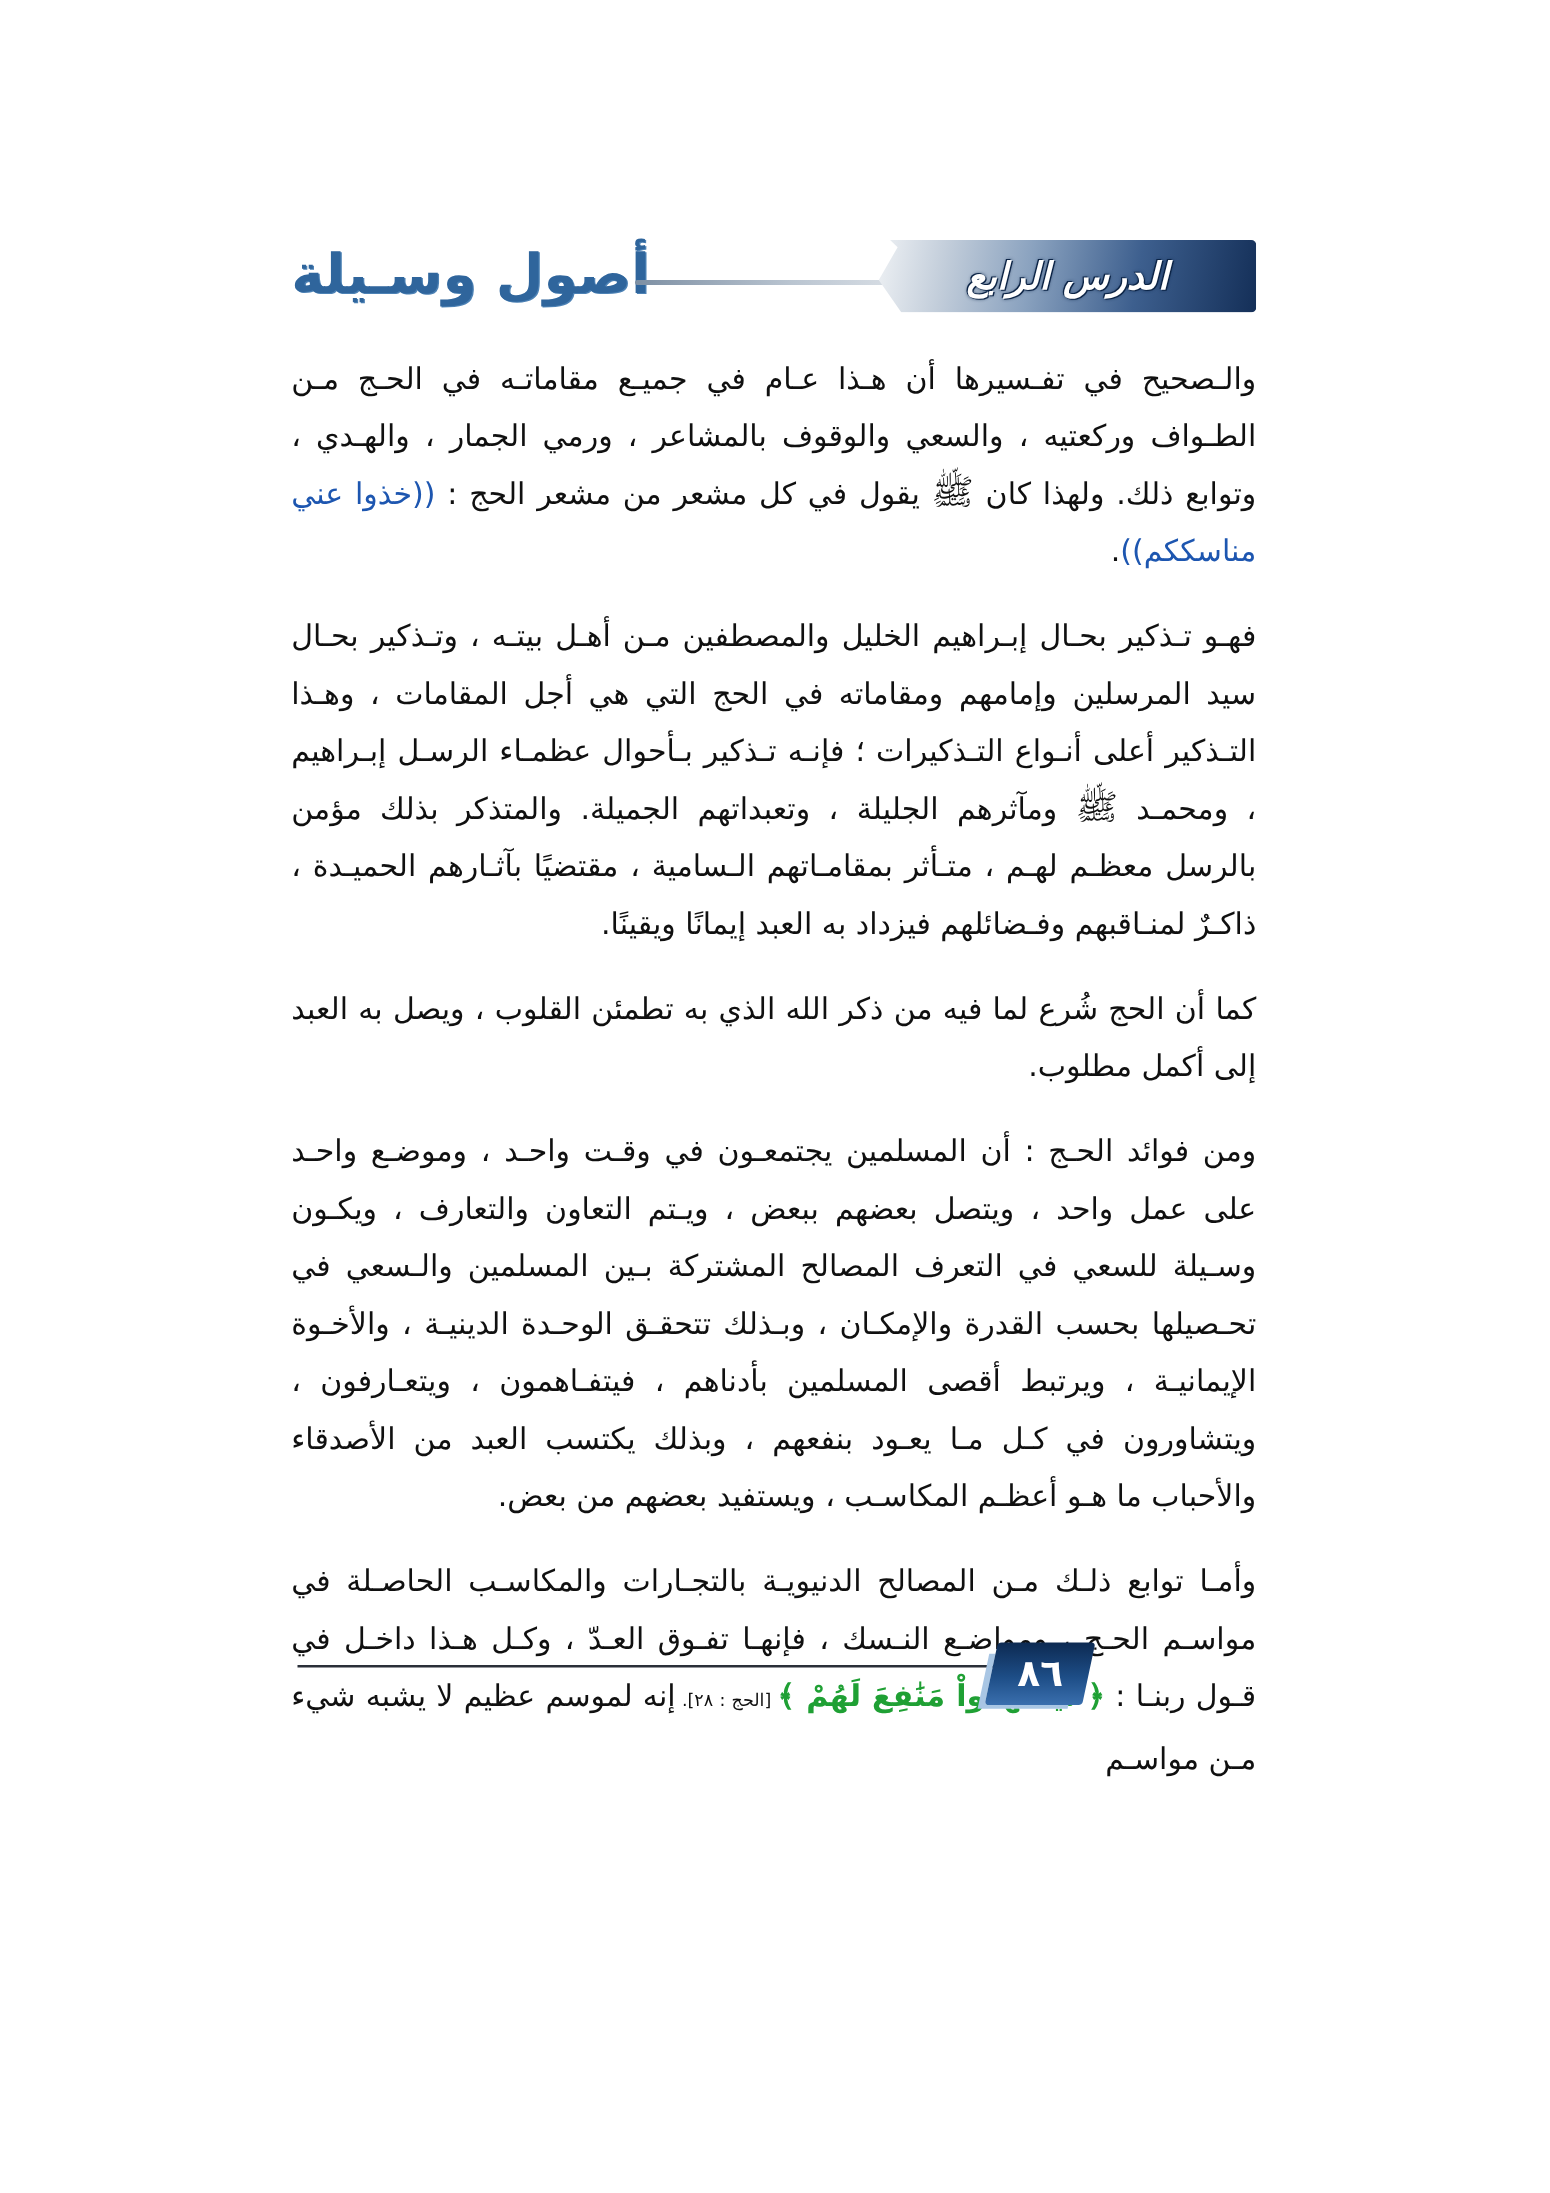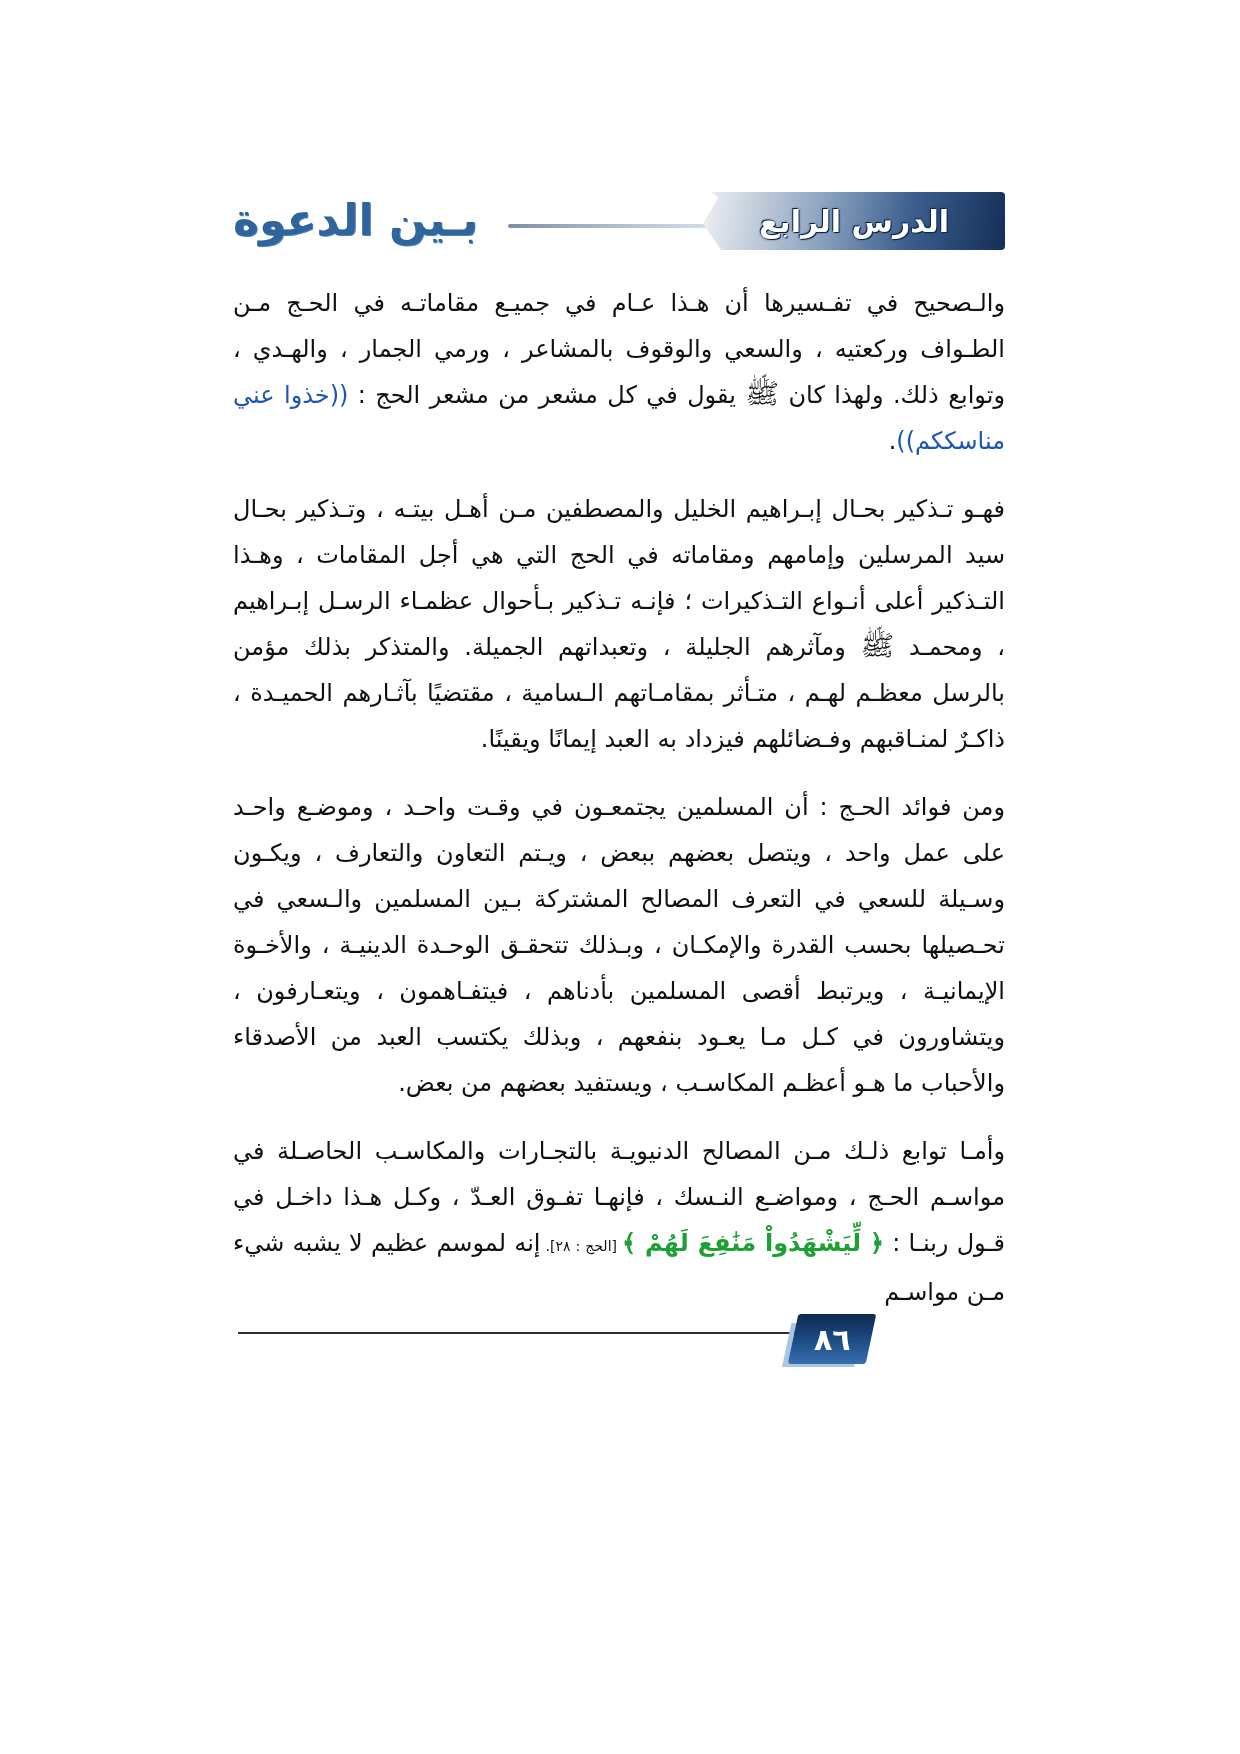--- a/index.html
+++ b/index.html
@@ -55,20 +55,21 @@
     background: linear-gradient(100deg, #eef1f4 0%, #c2cdda 18%, #8aa2bf 40%, #3d5f8e 68%, #142f58 100%);
     clip-path: polygon(0 55%, 5% 10%, 3% 0, 100% 0, 100% 100%, 6% 100%);
     display: flex;
     align-items: center;
     justify-content: center;
     border-radius: 4px;
   }
   .lesson-text {
     font-size: 30px;
     font-weight: bold;
+    font-style: italic;
     color: #ffffff;
     letter-spacing: 1px;
     text-shadow: 1px 1px 0 #0c2446, -1px -1px 0 #0c2446, 0 0 3px #0c2446;
     white-space: nowrap;
   }
 
   
   .content {
     position: absolute;
     top: 280px;
@@ -125,30 +126,31 @@
     font-weight: bold;
     color: #ffffff;
   }
 </style>
 </head>
 <body>
 
 <div class="page">
 
   <div class="header">
-    <div class="book-title">بـين الدعوة</div>
+    <div class="book-title">أصول وسـيلة</div>
     <div class="header-line"></div>
     <div class="lesson-banner">
       <span class="lesson-text">الدرس الرابع</span>
     </div>
   </div>
 
   <div class="content" id="paragraphs">
       <p class="para"><span class="run-normal">والـصحيح في تفـسيرها أن هـذا عـام في جميـع مقاماتـه في الحـج مـن الطـواف وركعتيه ، والسعي والوقوف بالمشاعر ، ورمي الجمار ، والهـدي ، وتوابع ذلك. ولهذا كان </span><span class="run-symbol">ﷺ</span><span class="run-normal"> يقول في كل مشعر من مشعر الحج : </span><span class="run-blue">((خذوا عني مناسككم))</span><span class="run-normal">.</span></p>
       <p class="para"><span class="run-normal">فهـو تـذكير بحـال إبـراهيم الخليل والمصطفين مـن أهـل بيتـه ، وتـذكير بحـال سيد المرسلين وإمامهم ومقاماته في الحج التي هي أجل المقامات ، وهـذا التـذكير أعلى أنـواع التـذكيرات ؛ فإنـه تـذكير بـأحوال عظمـاء الرسـل إبـراهيم ، ومحمـد </span><span class="run-symbol">ﷺ</span><span class="run-normal"> ومآثرهم الجليلة ، وتعبداتهم الجميلة. والمتذكر بذلك مؤمن بالرسل معظـم لهـم ، متـأثر بمقامـاتهم الـسامية ، مقتضيًا بآثـارهم الحميـدة ، ذاكـرٌ لمنـاقبهم وفـضائلهم فيزداد به العبد إيمانًا ويقينًا.</span></p>
+      <p class="para"><span class="run-normal">كما أن الحج شُرع لما فيه من ذكر الله الذي به تطمئن القلوب ، ويصل به العبد إلى أكمل مطلوب.</span></p>
       <p class="para"><span class="run-normal">ومن فوائد الحـج : أن المسلمين يجتمعـون في وقـت واحـد ، وموضـع واحـد على عمل واحد ، ويتصل بعضهم ببعض ، ويـتم التعاون والتعارف ، ويكـون وسـيلة للسعي في التعرف المصالح المشتركة بـين المسلمين والـسعي في تحـصيلها بحسب القدرة والإمكـان ، وبـذلك تتحقـق الوحـدة الدينيـة ، والأخـوة الإيمانيـة ، ويرتبط أقصى المسلمين بأدناهم ، فيتفـاهمون ، ويتعـارفون ، ويتشاورون في كـل مـا يعـود بنفعهم ، وبذلك يكتسب العبد من الأصدقاء والأحباب ما هـو أعظـم المكاسـب ، ويستفيد بعضهم من بعض.</span></p>
       <p class="para"><span class="run-normal">وأمـا توابع ذلـك مـن المصالح الدنيويـة بالتجـارات والمكاسـب الحاصـلة في مواسـم الحـج ، ومواضـع النـسك ، فإنهـا تفـوق العـدّ ، وكـل هـذا داخـل في قـول ربنـا : </span><span class="run-green">﴿ لِّيَشْهَدُواْ مَنَٰفِعَ لَهُمْ ﴾</span><span class="run-ref"> [الحج : ٢٨]. </span><span class="run-normal">إنه لموسم عظيم لا يشبه شيء مـن مواسـم</span></p>
     </div>
 
   <div class="footer">
     <div class="footer-line"></div>
     <div class="page-number-box">
       <span class="page-number">٨٦</span>
     </div>
   </div>

